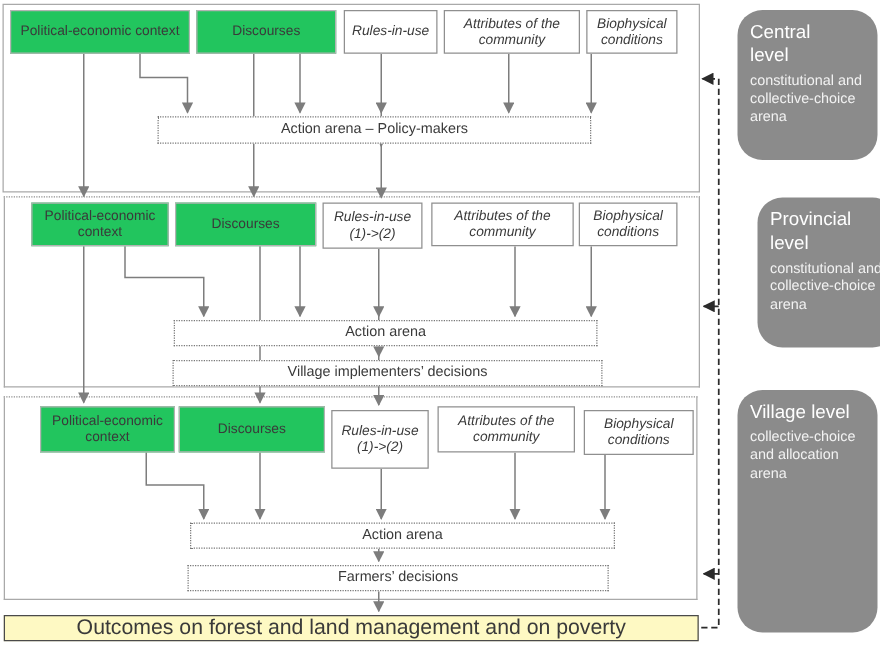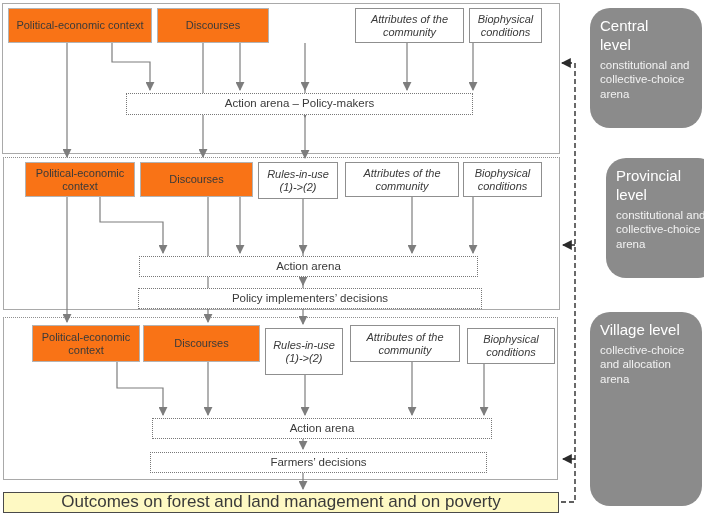--- a/index.html
+++ b/index.html
@@ -9,21 +9,21 @@
   }
   .frame{position:absolute;z-index:0;box-sizing:border-box;}
   .frame.solid{border:1px solid #a9a9a9;}
   .frame.dottop{border:1px solid #a9a9a9;border-top:1px dotted #8f8f8f;}
   svg.lines{position:absolute;left:0;top:0;z-index:1;}
   .box{
     position:absolute;z-index:2;box-sizing:border-box;
     display:flex;align-items:center;justify-content:center;
     text-align:center;font-size:11px;line-height:1.18;padding:1px 3px;
   }
-  .box.gray{background:#f97316;border:1px solid #b3b3b3;justify-content:center;}
+  .box.gray{background:#22c55e;border:1px solid #b3b3b3;justify-content:center;}
   .box.white{background:#ffffff;border:1px solid #8f8f8f;font-style:italic;}
   .box.dashed{background:#ffffff;border:1px dotted #787878;font-size:11.5px;}
   .box.outcome{background:#fef9c3;border:1px solid #4a4a4a;font-size:17px;}
   .side-label{
     position:absolute;z-index:2;box-sizing:border-box;background:#8b8b8b;
     color:#ffffff;padding:9px 10px;border-radius:20px;
   }
   .side-title{font-size:15px;line-height:1.25;width:80px;margin-bottom:3px;}
   .side-sub{font-size:11.5px;line-height:1.28;width:92px;color:#f2f2f2;}
 </style>
@@ -83,20 +83,23 @@
       <path d="M575,459 H563" marker-end="url(#ah-dark)"></path>
     </g>
   </svg>
 
   <div class="box gray" style="left:8px;top:8px;width:144px;height:35px;">
       <span>Political-economic context</span>
     </div>
   <div class="box gray" style="left:157px;top:8px;width:112px;height:35px;">
       <span>Discourses</span>
     </div>
+  <div class="box white" style="left:275px;top:8px;width:75px;height:35px;">
+      <span>Rules-in-use</span>
+    </div>
   <div class="box white" style="left:355px;top:8px;width:109px;height:35px;">
       <span>Attributes of the community</span>
     </div>
   <div class="box white" style="left:469px;top:8px;width:73px;height:35px;">
       <span>Biophysical conditions</span>
     </div>
   <div class="box dashed" style="left:126px;top:93px;width:347px;height:22px;">
       <span>Action arena – Policy-makers</span>
     </div>
 
@@ -112,21 +115,21 @@
   <div class="box white" style="left:345px;top:162px;width:114px;height:35px;">
       <span>Attributes of the community</span>
     </div>
   <div class="box white" style="left:463px;top:162px;width:79px;height:35px;">
       <span>Biophysical conditions</span>
     </div>
   <div class="box dashed" style="left:139px;top:256px;width:339px;height:21px;">
       <span>Action arena</span>
     </div>
   <div class="box dashed" style="left:138px;top:288px;width:344px;height:21px;">
-      <span>Policy implementers’ decisions</span>
+      <span>Village implementers’ decisions</span>
     </div>
 
   <div class="box gray" style="left:32px;top:325px;width:108px;height:37px;">
       <span>Political-economic context</span>
     </div>
   <div class="box gray" style="left:143px;top:325px;width:117px;height:37px;">
       <span>Discourses</span>
     </div>
   <div class="box white" style="left:265px;top:328px;width:78px;height:47px;">
       <span>Rules-in-use (1)-&gt;(2)</span>

